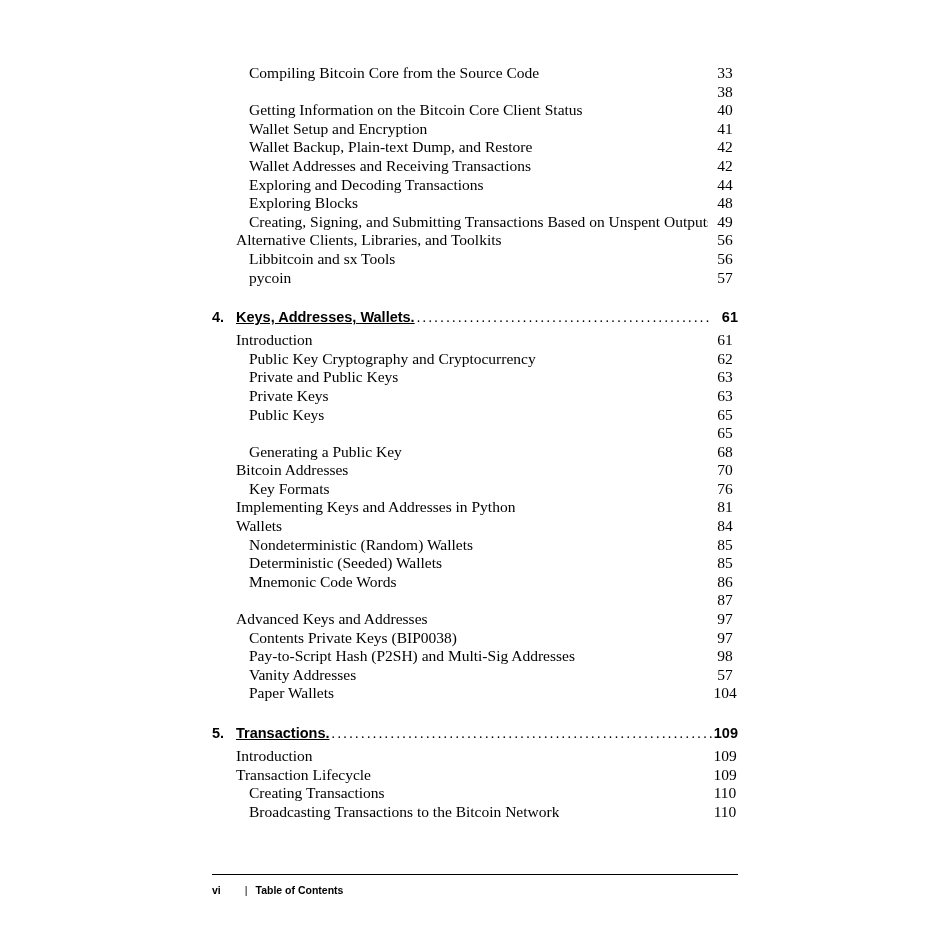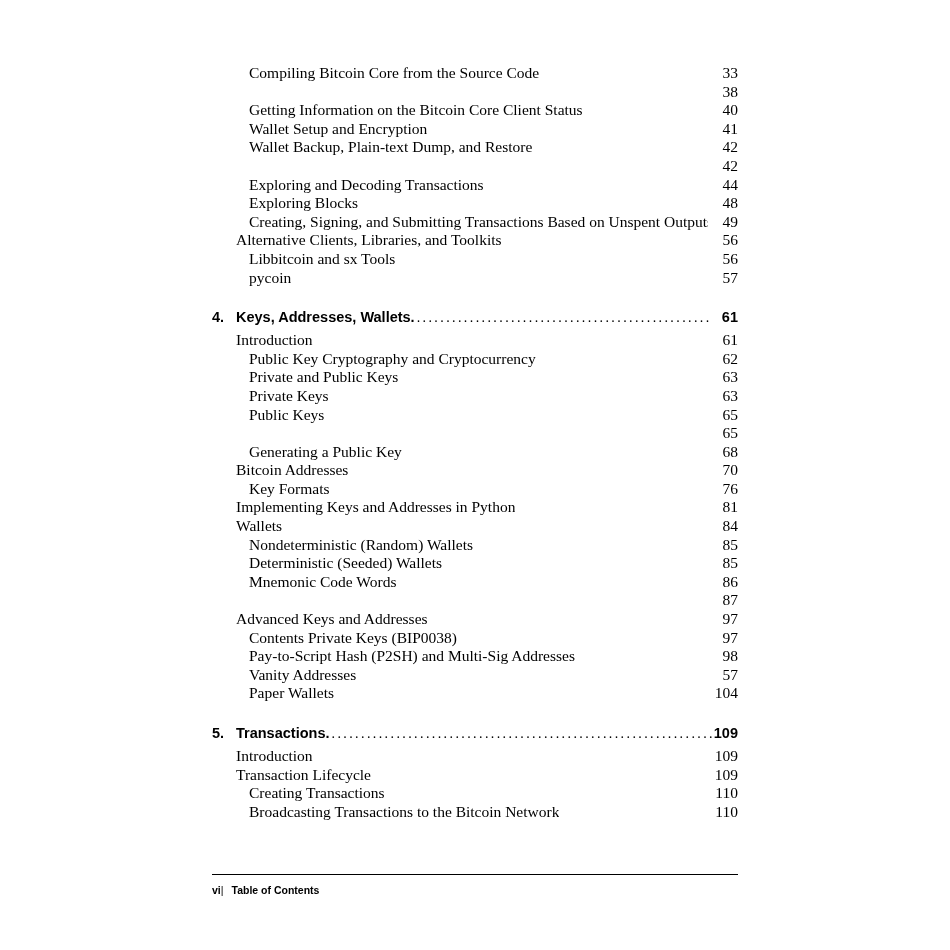--- a/index.html
+++ b/index.html
@@ -34,21 +34,21 @@
   .entry .title {
     flex: 0 1 auto;
     overflow: hidden;
   }
   .entry .filler {
     flex: 1 1 auto;
     min-width: 4px;
   }
   .entry .page-no {
     flex: 0 0 auto;
-    text-align: right;
+    text-align: center;
     width: 26px;
   }
   
   .lvl1 { padding-left: 24px; }
   .lvl2 { padding-left: 37px; }
 
   
   .chapter {
     display: flex;
     align-items: baseline;
@@ -60,20 +60,21 @@
     margin-top: 21px;
     margin-bottom: 4px;
   }
   .chapter .num {
     flex: 0 0 auto;
     width: 24px;
     text-align: left;
   }
   .chapter .title {
     flex: 0 0 auto;
+    text-decoration: underline;
   }
   .chapter .dots {
     flex: 1 1 auto;
     overflow: hidden;
     letter-spacing: 2.4px;
     font-family: "Liberation Serif", serif;
     font-weight: normal;
     font-size: 14px;
     padding: 0 2px;
     color: #000;
@@ -96,21 +97,21 @@
     left: 212px;
     top: 884px;
     width: 526px;
     display: flex;
     align-items: baseline;
     font-family: "Liberation Sans", sans-serif;
     font-weight: bold;
     font-size: 10.5px;
     color: #000;
   }
-  .footer .folio { margin-right: 0; }
+  .footer .folio { margin-right: 24px; }
   .footer .bar { margin-right: 8px; font-weight: normal; }
 </style>
 </head>
 <body>
 
 <div class="page">
   <div class="toc" id="toc-root">
       <div class="entry lvl2">
         <span class="title">Compiling Bitcoin Core from the Source Code</span>
         <span class="filler"></span>
@@ -129,20 +130,21 @@
         <span class="title">Wallet Setup and Encryption</span>
         <span class="filler"></span>
         <span class="page-no">41</span>
       </div>
       <div class="entry lvl2">
         <span class="title">Wallet Backup, Plain-text Dump, and Restore</span>
         <span class="filler"></span>
         <span class="page-no">42</span>
       </div>
       <div class="entry lvl2">
+        <span class="title">Wallet Addresses and Receiving Transactions</span>
         <span class="filler"></span>
         <span class="page-no">42</span>
       </div>
       <div class="entry lvl2">
         <span class="title">Exploring and Decoding Transactions</span>
         <span class="filler"></span>
         <span class="page-no">44</span>
       </div>
       <div class="entry lvl2">
         <span class="title">Exploring Blocks</span>

